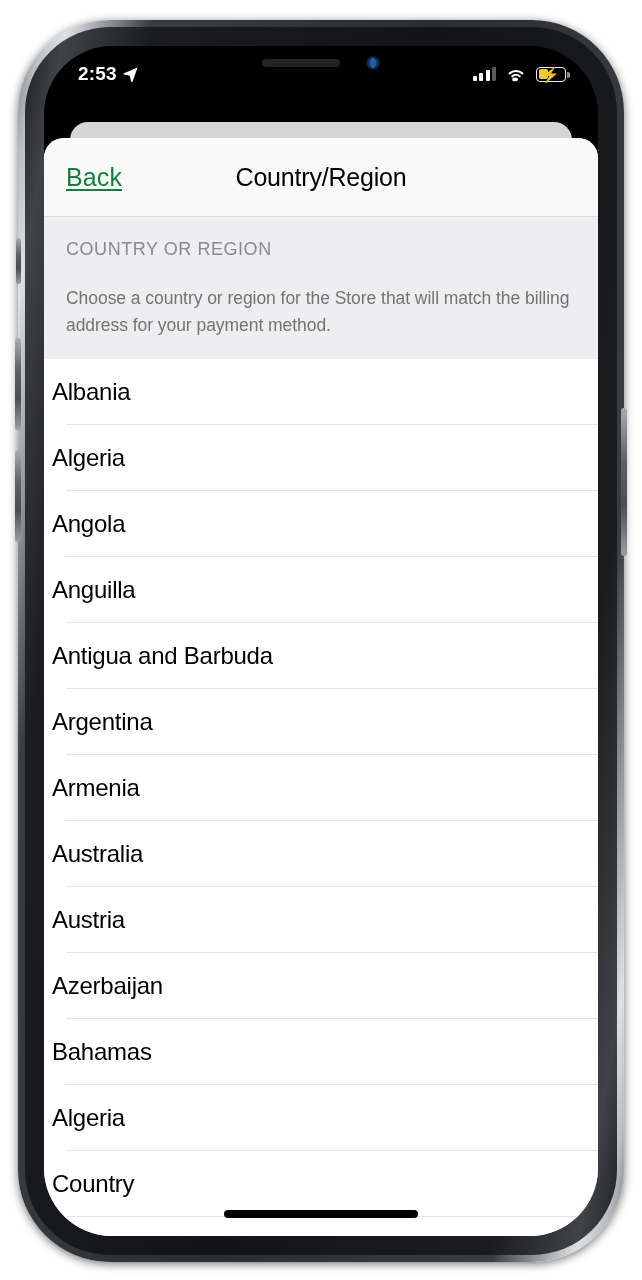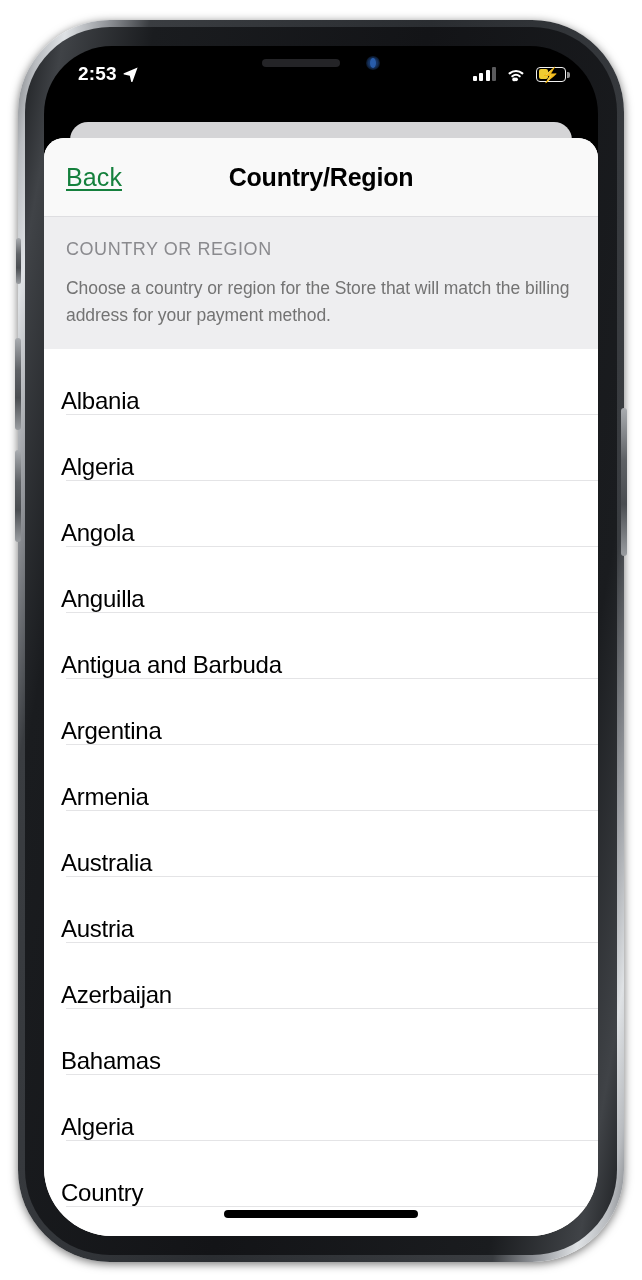--- a/index.html
+++ b/index.html
@@ -177,53 +177,53 @@
     text-decoration: underline;
     text-underline-offset: 3px;
     letter-spacing: .1px;
     cursor: pointer;
   }
   #nav-title {
     position: absolute;
     left: 0; right: 0;
     text-align: center;
     font-size: 25px;
-    font-weight: bold;
+    font-weight: normal;
     color: #000;
     letter-spacing: -.2px;
   }
 
   
   #section-header {
     background: #eeeef0;
     padding: 22px 22px 20px 22px;
     border-top: 1px solid #dedee1;
   }
   #section-title {
     font-size: 18px;
     color: #8a8a8e;
     letter-spacing: .55px;
-    margin-bottom: 15px;
+    margin-bottom: 25px;
   }
   #section-desc {
     font-size: 17.5px;
     color: #737373;
     line-height: 1.53;
     letter-spacing: -.05px;
   }
 
   
   #country-list {
     background: #ffffff;
   }
   .country-row {
     height: 66px;
     display: flex;
-    align-items: flex-end;
-    padding-left: 17px;
+    align-items: center;
+    padding-left: 8px;
     position: relative;
     cursor: pointer;
   }
   .country-row::after {
     content:"";
     position:absolute;
     left:22px; right:0; bottom:0;
     height:1px;
     background:#e4e4e6;
   }

